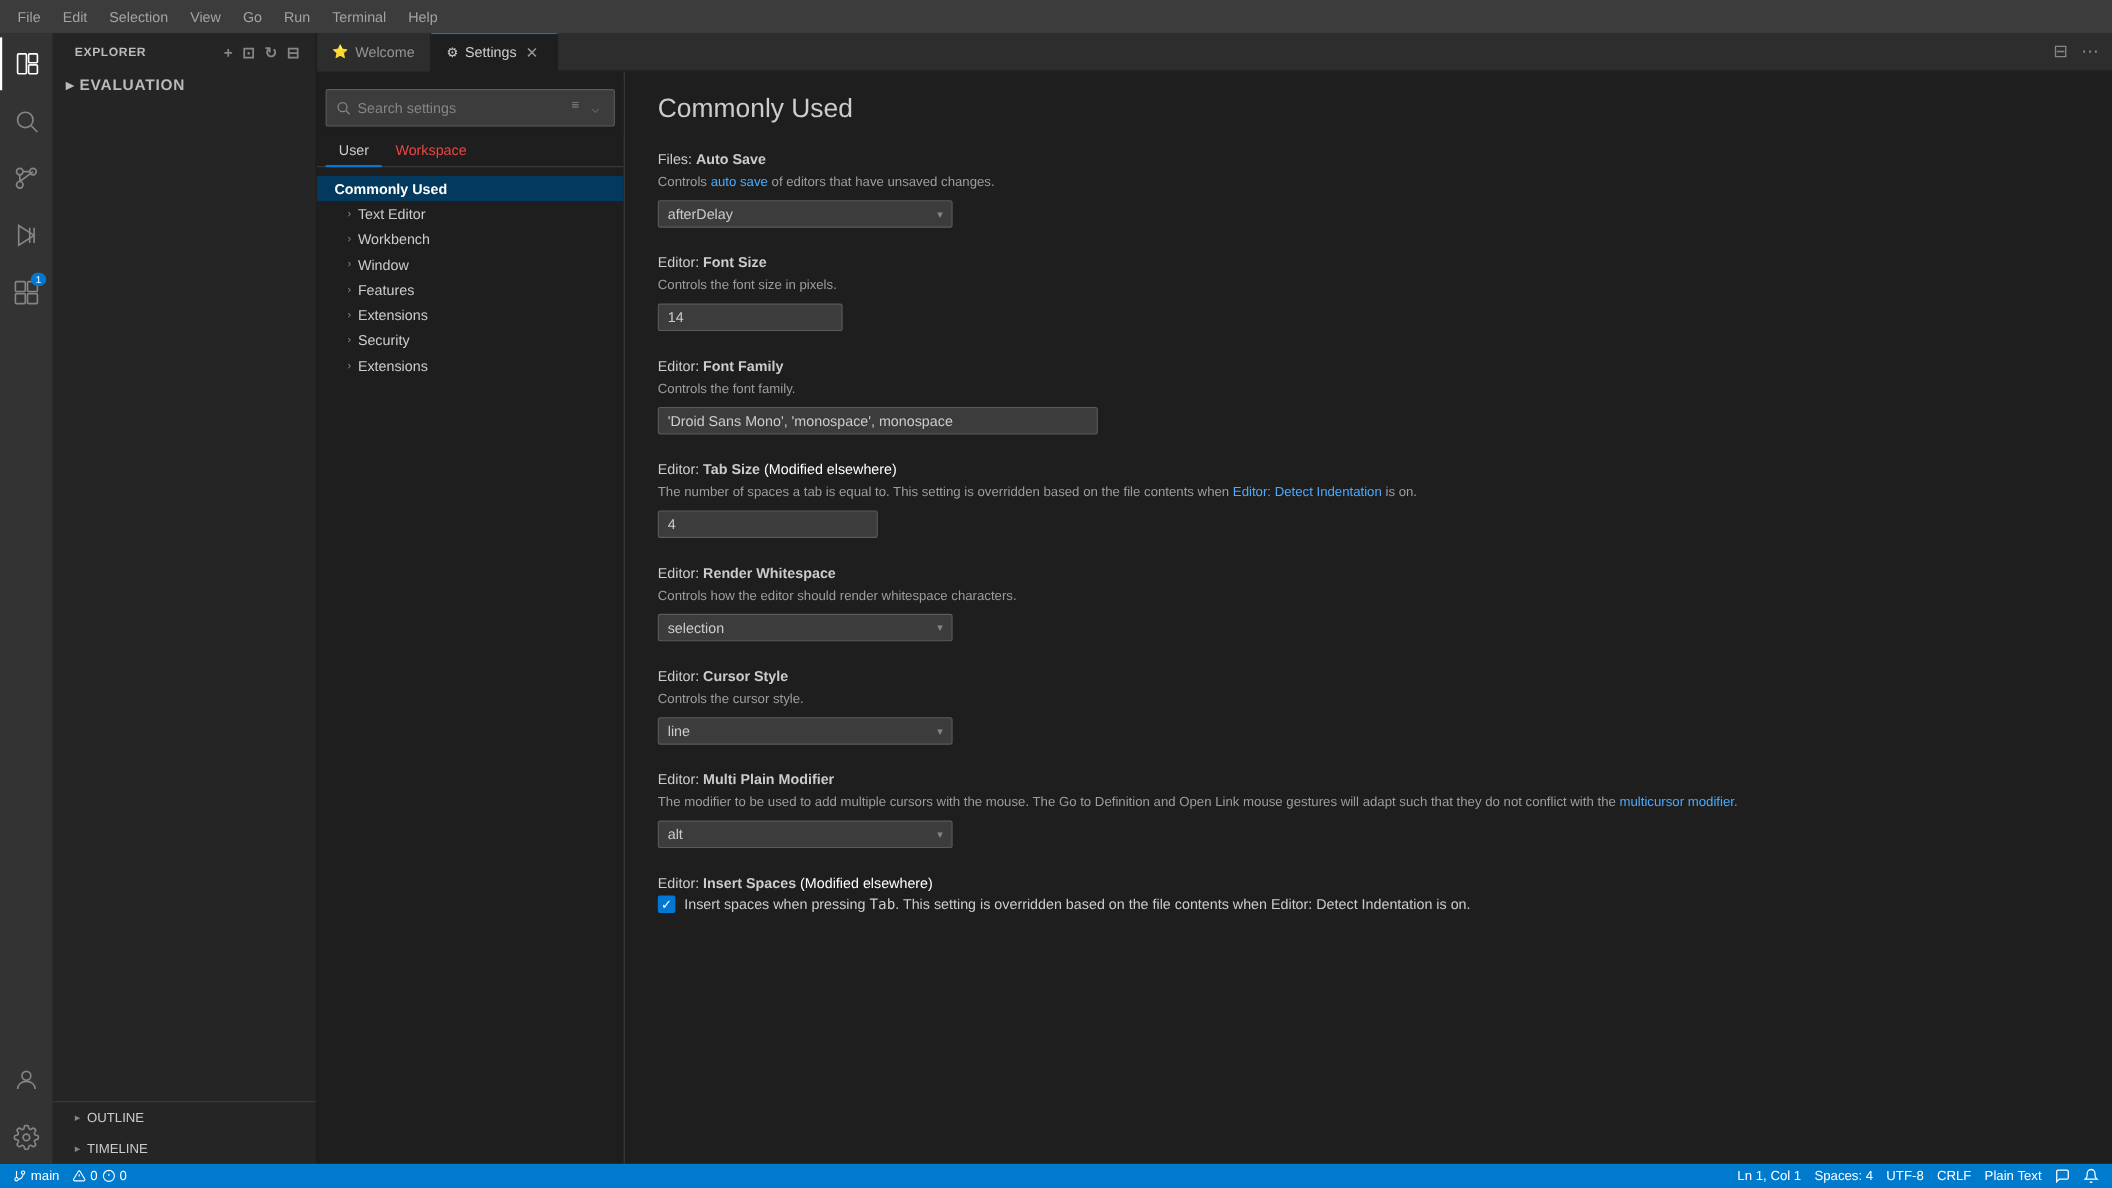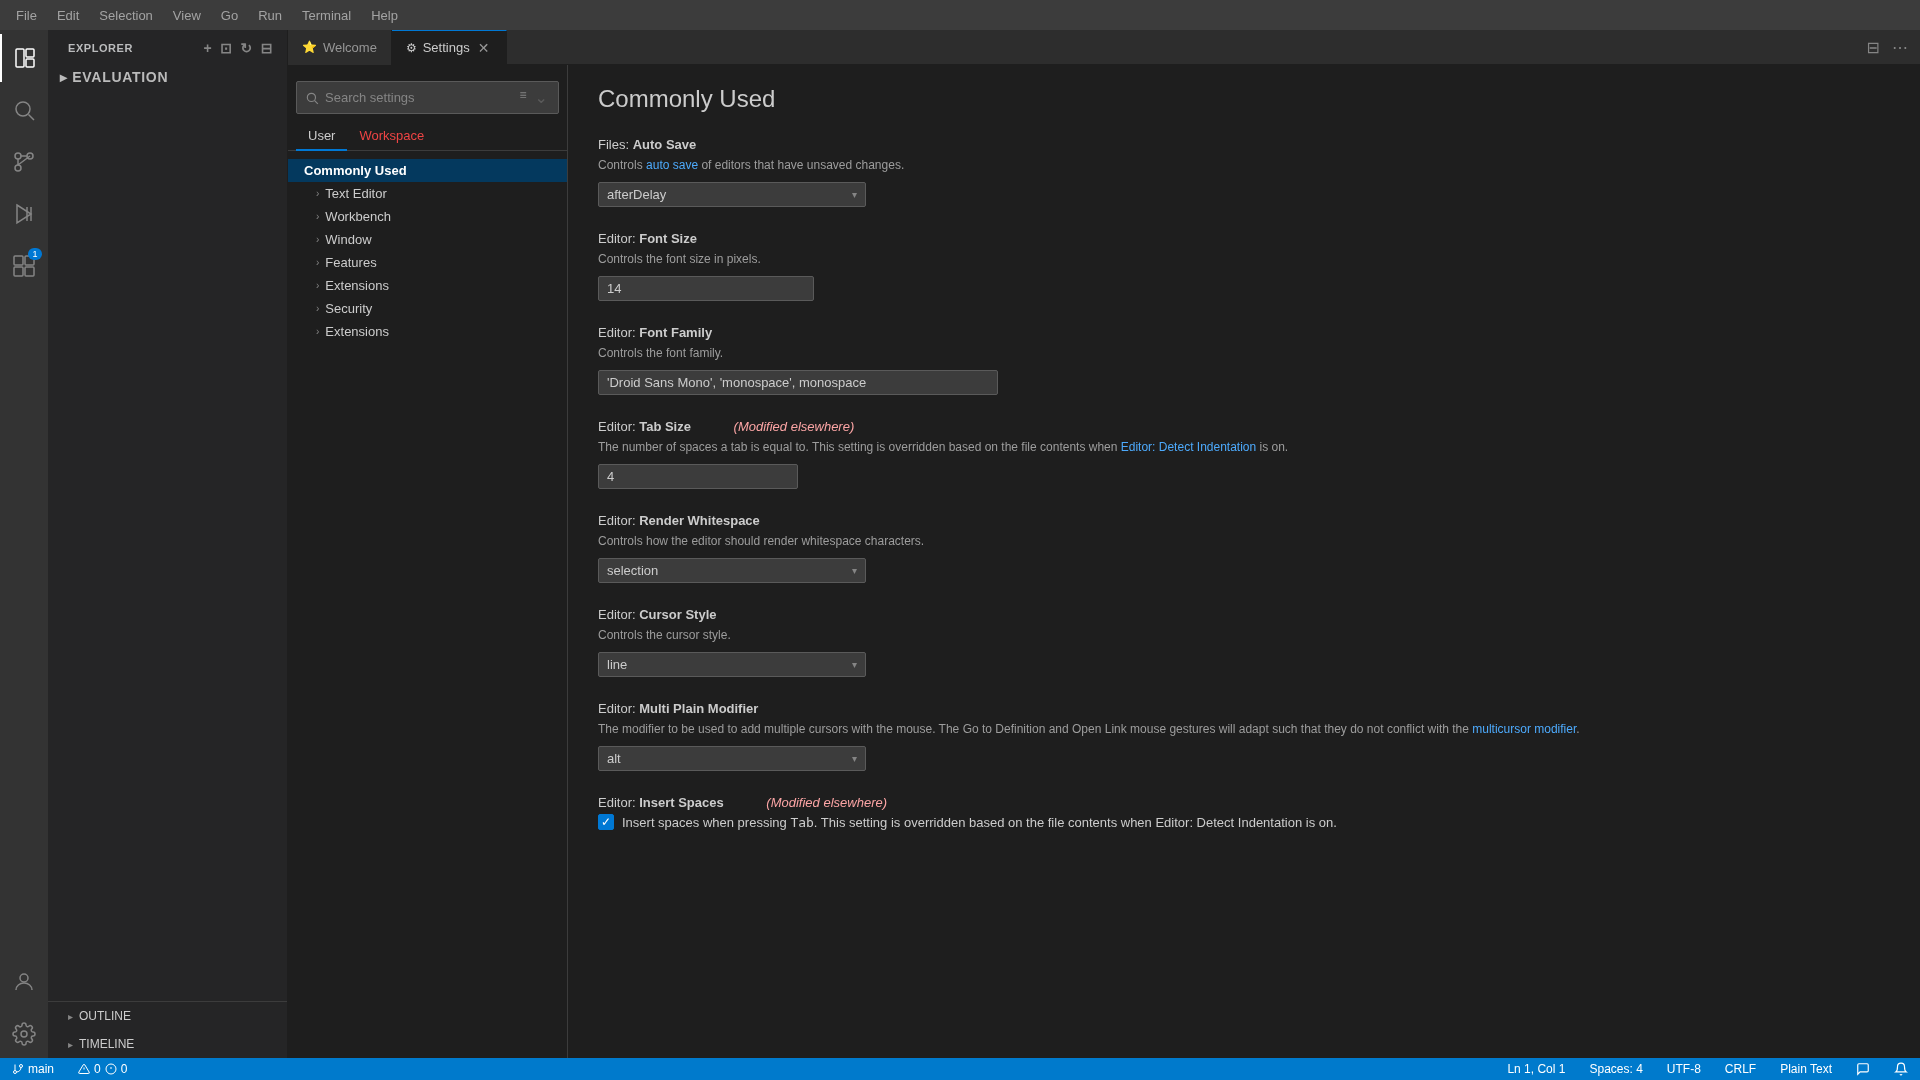--- a/index.html
+++ b/index.html
@@ -295,24 +295,22 @@
     .setting-item {
       margin-bottom: 24px;
     }
     .setting-label {
       font-size: 13px;
       color: #cccccc;
       margin-bottom: 4px;
     }
     .setting-label strong { font-weight: 600; }
     .setting-label .modified {
-      color: #fca5a5;
-      font-style: italic;
+      color: #ffffff;
       font-weight: normal;
-      margin-left: 39px;
     }
     .setting-description {
       font-size: 12px;
       color: #9d9d9d;
       margin-bottom: 8px;
       line-height: 1.5;
     }
     .setting-description a { color: #4daafc; text-decoration: none; cursor: pointer; }
 
     
@@ -370,21 +368,21 @@
     ::-webkit-scrollbar-track { background: transparent; }
     ::-webkit-scrollbar-thumb { background: #424242; border-radius: 3px; }
 
     
     .status-bar {
       height: 22px;
       background: #007acc;
       display: flex;
       align-items: center;
       padding: 0 8px;
-      gap: 16px;
+      gap: 4px;
       flex-shrink: 0;
       color: white;
       font-size: 12px;
       text-align: right;
     }
     .status-item {
       display: flex;
       align-items: center;
       gap: 4px;
       padding: 0 4px;
@@ -585,21 +583,21 @@
             </div>
           </div>
 
           <div class="setting-item">
             <div class="setting-label">
               Editor: <strong>Font Size</strong>
             </div>
             <div class="setting-description">
               Controls the font size in pixels.
             </div>
-            <input type="text" class="setting-input" value="14" style="width: 216px;">
+            <input type="text" class="setting-input" value="14" style="width: 168px;">
           </div>
 
           <div class="setting-item">
             <div class="setting-label">
               Editor: <strong>Font Family</strong>
             </div>
             <div class="setting-description">
               Controls the font family.
             </div>
             <input type="text" class="setting-input" value="'Droid Sans Mono', 'monospace', monospace" style="width: 400px;">

